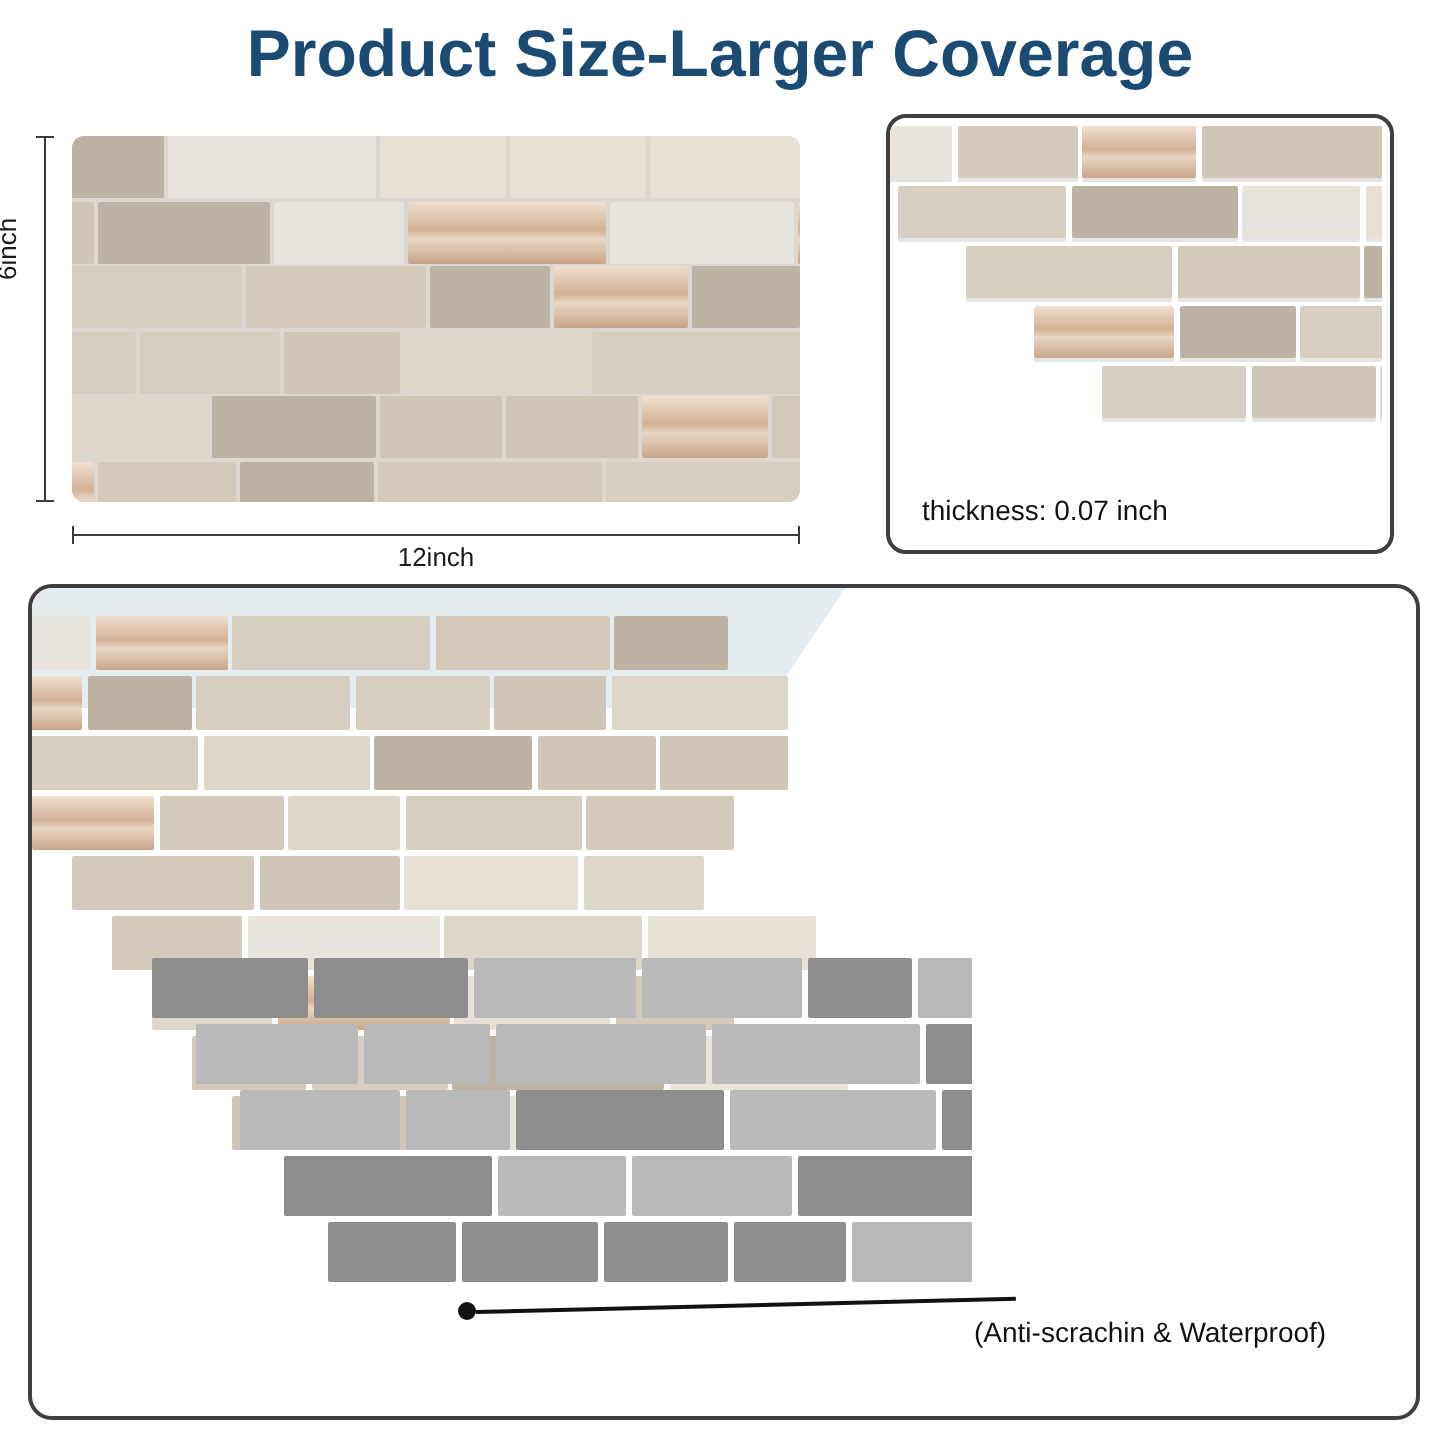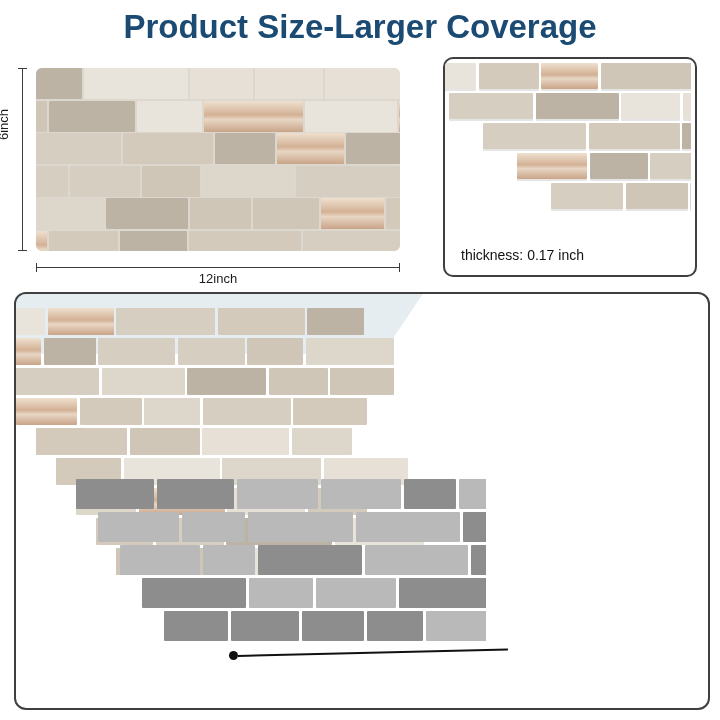--- a/index.html
+++ b/index.html
@@ -169,21 +169,21 @@
       <div class="tbrick" style="left: 38px; top: 64px; width: 103px; height: 26px; background: rgb(214, 206, 193); box-shadow: rgba(0, 0, 0, 0.1) 0px 2px 0px;"></div>
       <div class="tbrick" style="left: 143.5px; top: 64px; width: 91px; height: 26px; background: rgb(211, 202, 187); box-shadow: rgba(0, 0, 0, 0.1) 0px 2px 0px;"></div>
       <div class="tbrick" style="left: 237px; top: 64px; width: 63px; height: 26px; background: rgb(189, 179, 164); box-shadow: rgba(0, 0, 0, 0.1) 0px 2px 0px;"></div>
       <div class="tbrick" style="left: 72px; top: 94px; width: 70px; height: 26px; background: linear-gradient(rgb(239, 224, 207) 0%, rgb(211, 177, 149) 45%, rgb(232, 214, 196) 60%, rgb(201, 164, 136) 100%); box-shadow: rgba(0, 0, 0, 0.1) 0px 2px 0px;"></div>
       <div class="tbrick" style="left: 144.5px; top: 94px; width: 58px; height: 26px; background: rgb(189, 179, 164); box-shadow: rgba(0, 0, 0, 0.1) 0px 2px 0px;"></div>
       <div class="tbrick" style="left: 205px; top: 94px; width: 82px; height: 26px; background: rgb(214, 206, 193); box-shadow: rgba(0, 0, 0, 0.1) 0px 2px 0px;"></div>
       <div class="tbrick" style="left: 106px; top: 124px; width: 72px; height: 26px; background: rgb(214, 206, 193); box-shadow: rgba(0, 0, 0, 0.1) 0px 2px 0px;"></div>
       <div class="tbrick" style="left: 180.5px; top: 124px; width: 62px; height: 26px; background: rgb(207, 198, 183); box-shadow: rgba(0, 0, 0, 0.1) 0px 2px 0px;"></div>
       <div class="tbrick" style="left: 245px; top: 124px; width: 93px; height: 26px; background: rgb(221, 214, 202); box-shadow: rgba(0, 0, 0, 0.1) 0px 2px 0px;"></div>
     </div>
-  <div class="thick-label">thickness: 0.17 inch</div>
+  <div class="thick-label">thickness: 0.07 inch</div>
 </div>
 
 <div class="panel-layers">
   <div class="layer-art" id="layerArt">
       <div style="position: absolute; left: -40px; top: -10px; width: 430px; height: 70px; background: rgba(222, 231, 236, 0.75); transform: skewX(-34deg);"></div>
       <div class="lbrick" style="left: -60px; top: 14px; width: 89px; height: 27px; background: rgb(233, 228, 219);"></div>
       <div class="lbrick" style="left: 31.5px; top: 14px; width: 66px; height: 27px; background: linear-gradient(rgb(239, 224, 207) 0%, rgb(211, 177, 149) 45%, rgb(232, 214, 196) 60%, rgb(201, 164, 136) 100%);"></div>
       <div class="lbrick" style="left: 100px; top: 14px; width: 99px; height: 27px; background: rgb(214, 206, 193);"></div>
       <div class="lbrick" style="left: 201.5px; top: 14px; width: 87px; height: 27px; background: rgb(211, 202, 187);"></div>
       <div class="lbrick" style="left: 291px; top: 14px; width: 57px; height: 27px; background: rgb(189, 179, 164);"></div>
@@ -244,14 +244,15 @@
       <div class="lbrick" style="left: 383px; top: 284px; width: 98px; height: 30px; background: rgb(141, 141, 141);"></div>
       <div class="lbrick" style="left: 148px; top: 317px; width: 64px; height: 30px; background: rgb(141, 141, 141);"></div>
       <div class="lbrick" style="left: 215px; top: 317px; width: 68px; height: 30px; background: rgb(141, 141, 141);"></div>
       <div class="lbrick" style="left: 286px; top: 317px; width: 62px; height: 30px; background: rgb(141, 141, 141);"></div>
       <div class="lbrick" style="left: 351px; top: 317px; width: 56px; height: 30px; background: rgb(141, 141, 141);"></div>
       <div class="lbrick" style="left: 410px; top: 317px; width: 77px; height: 30px; background: rgb(185, 185, 185);"></div>
     </div>
 
   <div class="callout-dot" style="left:213px;top:357px;"></div>
   <div class="callout-line" style="left:222px;top:361px;width:270px;transform:rotate(-1.4deg);transform-origin:left center;"></div>
+  <div class="callout-sub" style="left:471px;top:364px;">(Anti-scrachin &amp; Waterproof)</div>
 
 </div>
 
 </body></html>

